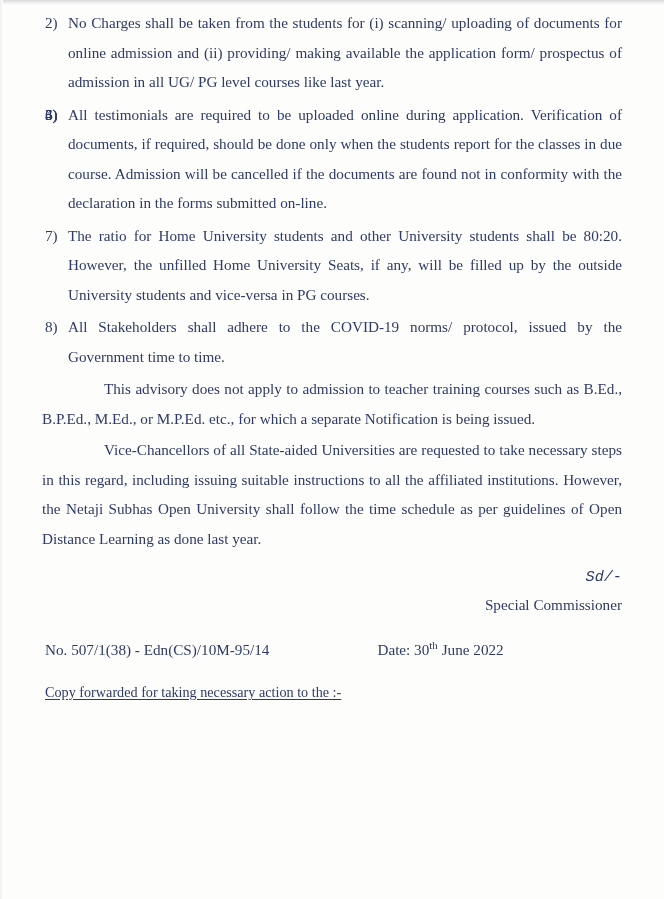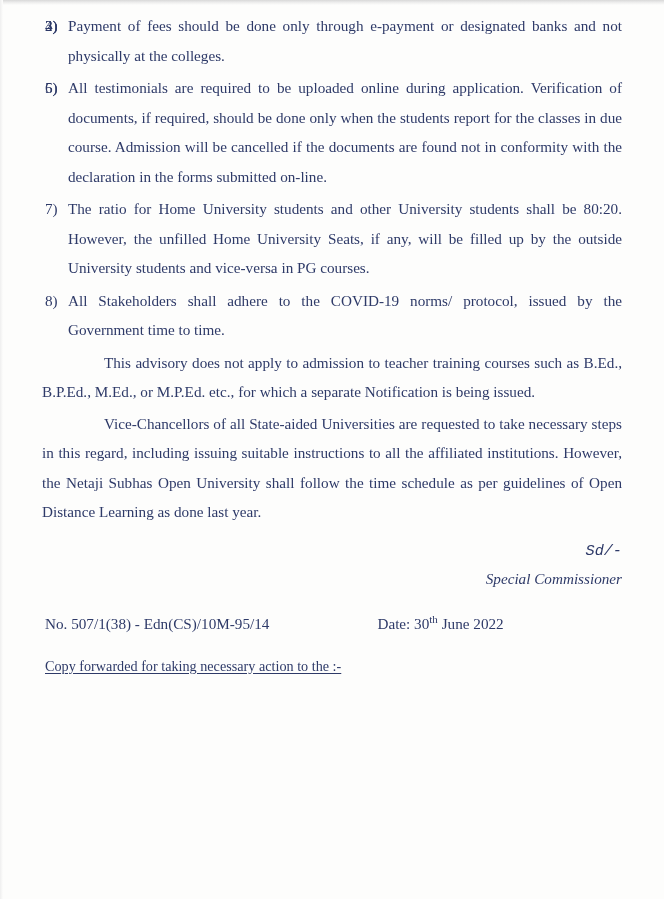--- a/index.html
+++ b/index.html
@@ -91,21 +91,20 @@
     font-size: 15.2px;
     line-height: 28px;
   }
   .sig-sd {
     font-style: italic;
     display: block;
     font-family: Liberation Mono, monospace;
   }
   .sig-title {
     display: block;
-    font-style: italic;
   }
 
   
   .memo-row {
     margin-top: 18px;
     padding-left: 45px;
     padding-right: 42px;
     font-size: 15.2px;
     line-height: 26px;
     display: flex;
@@ -135,27 +134,27 @@
 
 <div class="page">
   <div class="scan-edge-top"></div>
   <div class="scan-edge-left"></div>
 
   <div class="content">
 
     <ol class="clause-list">
       <li class="clause">
         <span class="marker">2)</span>
+        <span class="clause-text">No Charges shall be taken from the students for (i) scanning/ uploading of documents for online admission and (ii) providing/ making available the application form/ prospectus of admission in all UG/ PG level courses like last year.</span>
       </li>
       <li class="clause">
         <span class="marker">3)</span>
       </li>
       <li class="clause">
         <span class="marker">4)</span>
-        <span class="clause-text">Payment of fees should be done only through e-payment or designated banks and not physically at the colleges.</span>
       </li>
       <li class="clause">
         <span class="marker">5)</span>
       </li>
       <li class="clause">
         <span class="marker">6)</span>
         <span class="clause-text">All testimonials are required to be uploaded online during application. Verification of documents, if required, should be done only when the students report for the classes in due course. Admission will be cancelled if the documents are found not in conformity with the declaration in the forms submitted on-line.</span>
       </li>
       <li class="clause">
         <span class="marker">7)</span>

